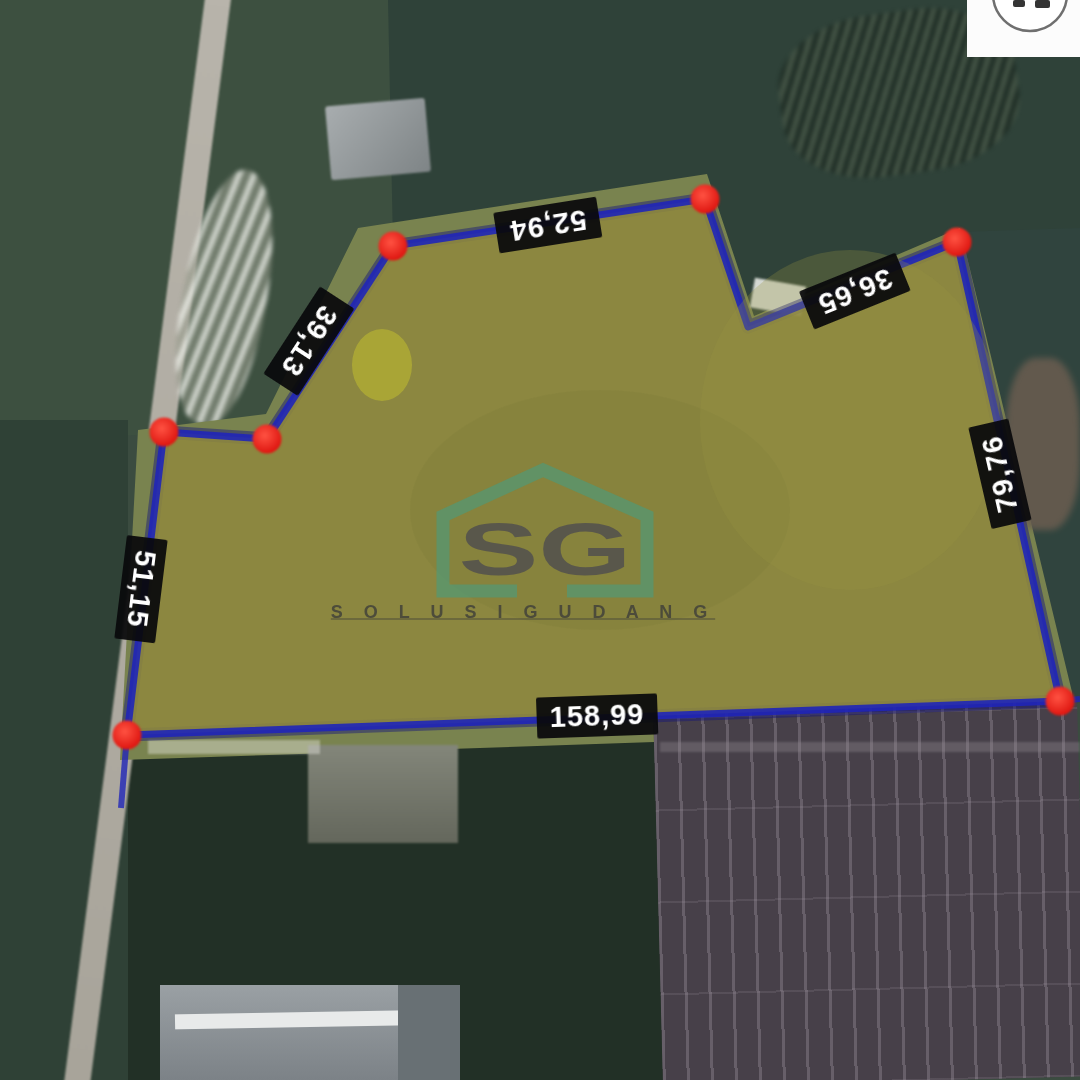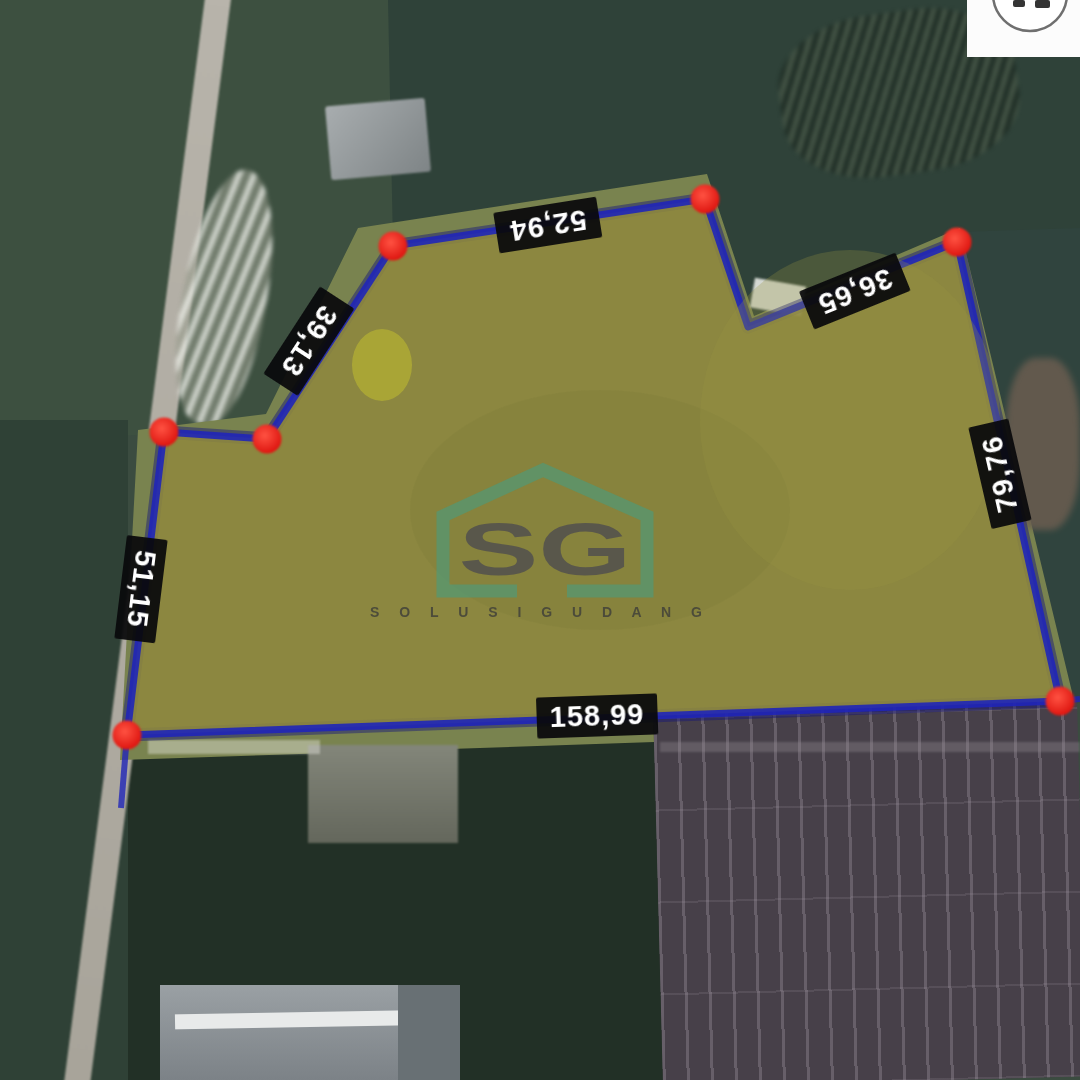--- a/index.html
+++ b/index.html
@@ -69,22 +69,22 @@
     background:radial-gradient(circle at 42% 38%,#ff5242,#df1812 70%);
     transform:translate(-50%,-50%);}
   .mlabel{transform:translate(-50%,-50%) rotate(var(--r));
     background:rgba(9,9,11,.93);color:#fff;font-weight:bold;font-size:29px;
     padding:4px 13px;border-radius:2px;letter-spacing:1px;white-space:nowrap;
     filter:blur(.4px);}
 
   
   .wm-mono{left:545px;top:549px;transform:translate(-50%,-50%) scaleX(1.62);
     font-size:74px;font-weight:bold;color:rgba(72,71,80,.72);letter-spacing:0px;}
-  .wm-word{left:540px;top:612px;transform:translate(-50%,-50%);
-    font-size:14px;font-weight:600;color:rgba(66,66,58,.85);letter-spacing:8px;white-space:nowrap;}
+  .wm-word{left:523px;top:612px;transform:translate(-50%,-50%);
+    font-size:18px;font-weight:600;color:rgba(66,66,58,.85);letter-spacing:8px;white-space:nowrap;text-decoration:underline;}
 
   
   .logo-box{left:967px;top:0;width:113px;height:57px;background:#fcfcfc;overflow:hidden;}
 </style>
 </head>
 <body>
 
 <div id="stage">
 
   <div class="blobs"></div>

